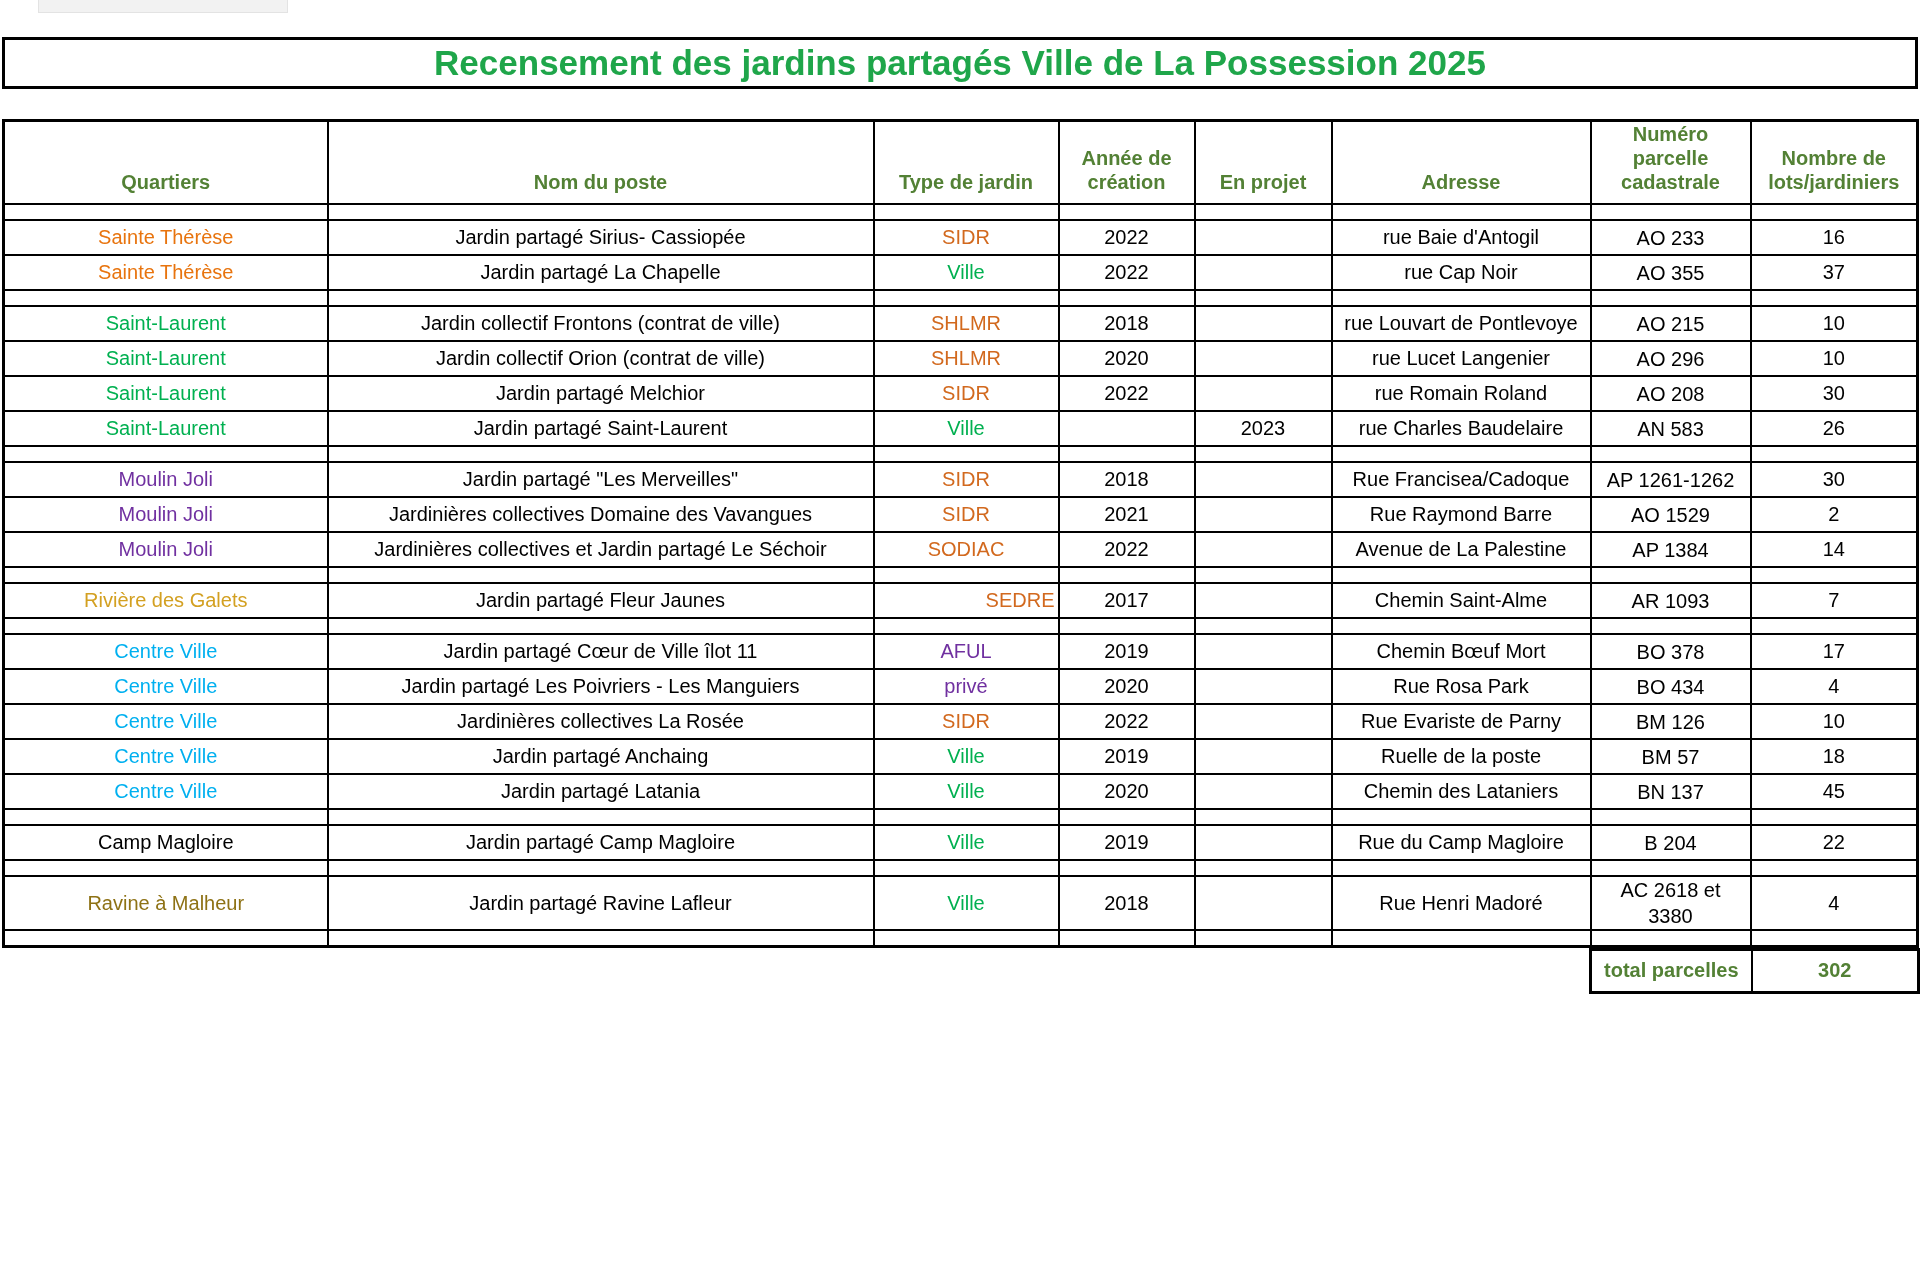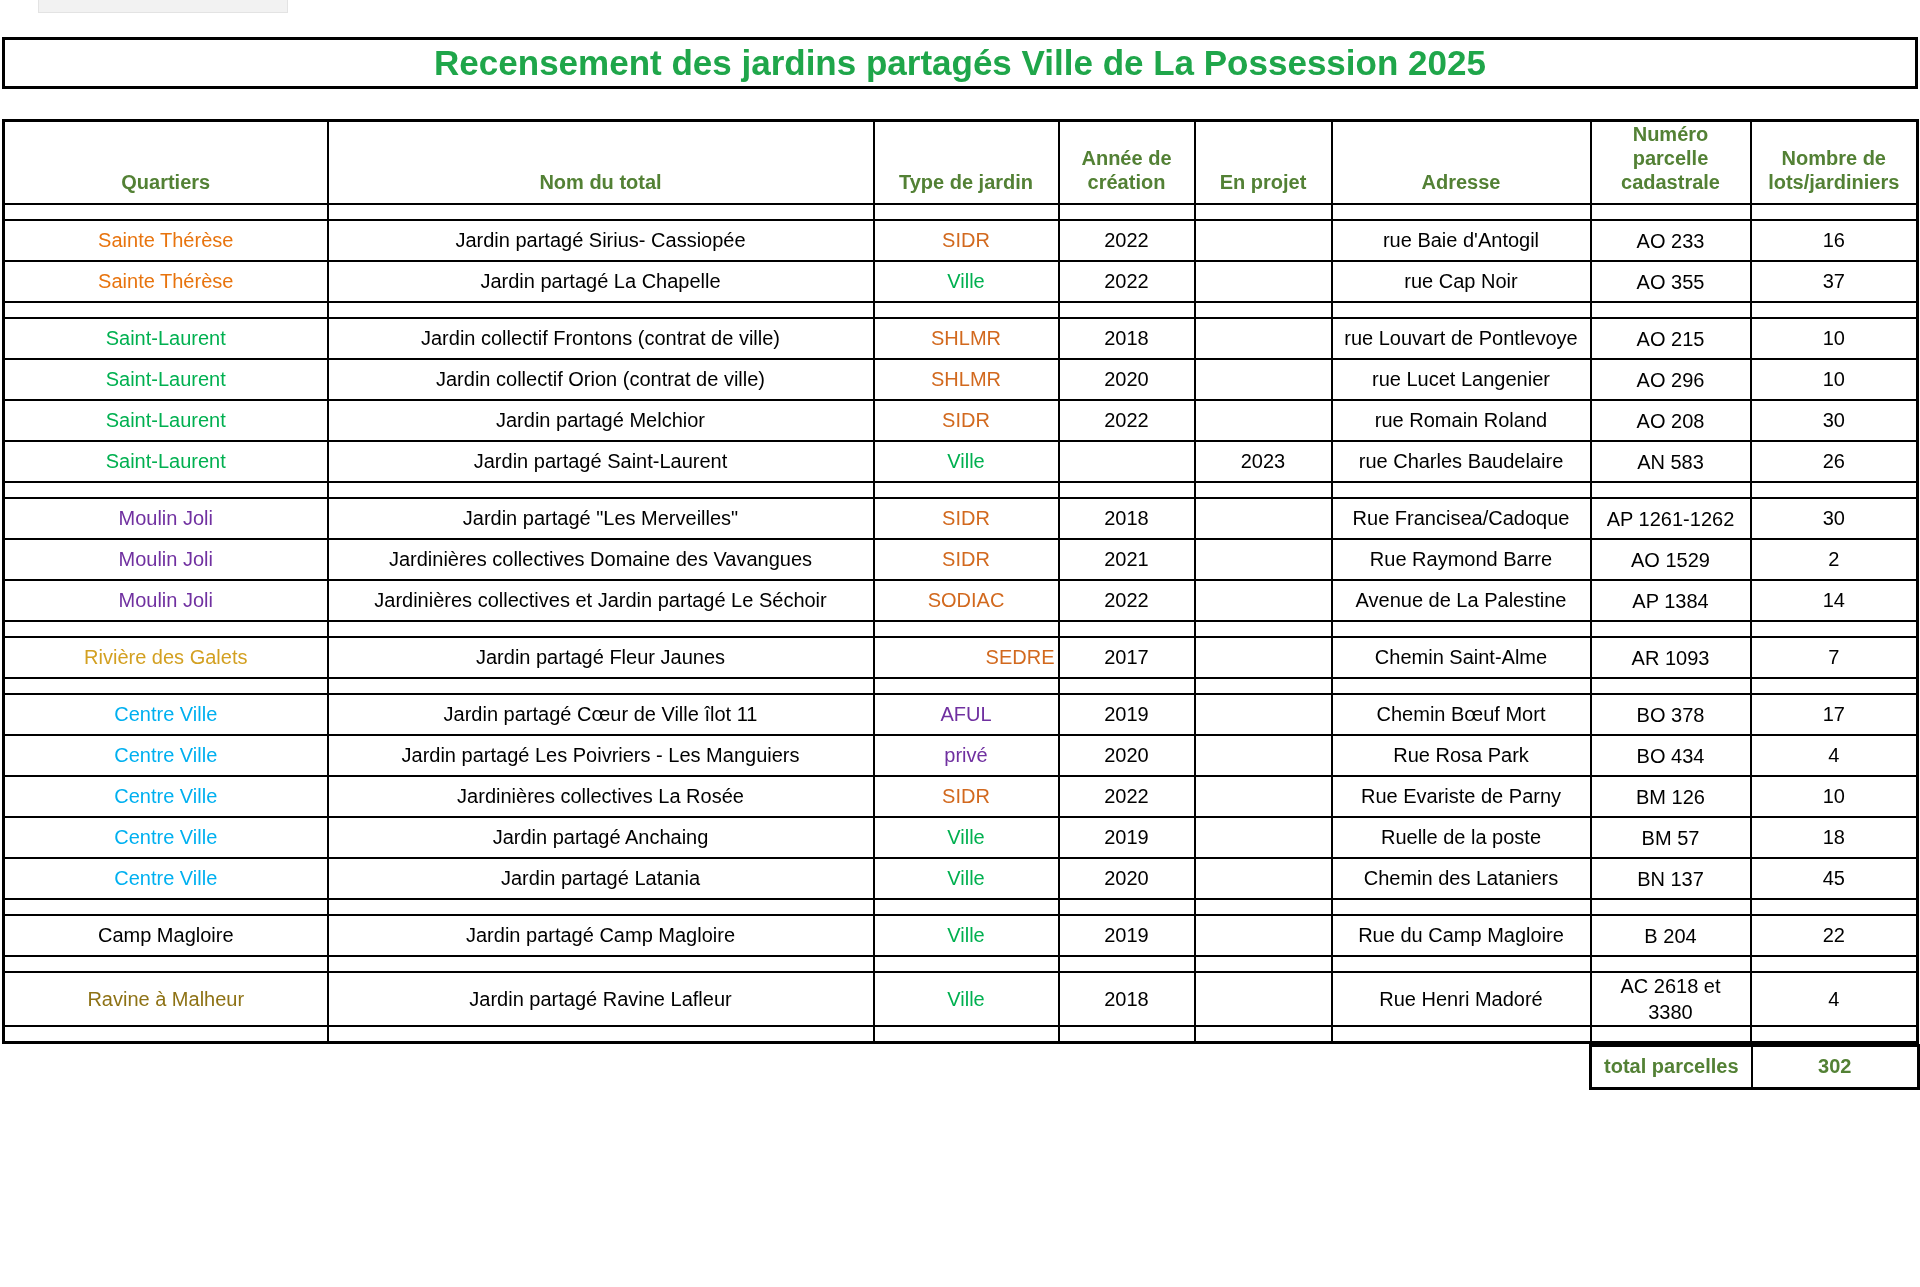--- a/index.html
+++ b/index.html
@@ -19,21 +19,21 @@
   table.main th{color:var(--header-green);font-size:20px;font-weight:bold;
     text-align:center;vertical-align:bottom;padding-bottom:9px;
     white-space:pre-line;line-height:1.2;}
   thead tr{height:78px;}
   th.annee{text-align:left;padding-left:6px;}
   th.type{text-align:left;padding-left:5px;}
   th.parcelle{text-align:left;font-size:16.5px;vertical-align:middle;
     padding-bottom:0;padding-left:6px;}
   th.projet,th.adresse,th.nombre{vertical-align:middle;padding-bottom:0;}
   table.main td{font-size:20px;color:#000;text-align:center;vertical-align:middle;}
-  tr.data{height:41px;}
+  tr.data{height:35px;}
   tr.spacer{height:16px;}
   tr.tall{height:47px;}
   td.nom,td.adresse,td.quartier{white-space:nowrap;}
   td.parcelle{white-space:pre-line;line-height:1.3;}
   td.low{vertical-align:bottom;padding-bottom:6px;}
   
   col.c-quartiers{width:324px;} col.c-nom{width:546px;} col.c-type{width:185px;}
   col.c-annee{width:136px;} col.c-projet{width:137px;} col.c-adresse{width:259px;}
   col.c-parcelle{width:160px;} col.c-nombre{width:167px;}
   
@@ -60,21 +60,21 @@
       <col class="c-type">
       <col class="c-annee">
     <col class="c-projet">
       <col class="c-adresse">
       <col class="c-parcelle">
       <col class="c-nombre">
   </colgroup>
   <thead>
       <tr>
         <th class="quartiers">Quartiers</th>
-        <th class="nom">Nom du total</th>
+        <th class="nom">Nom du poste</th>
         <th class="type">Type de jardin</th>
         <th class="annee">Année de
 création</th>
         <th class="projet">En projet</th>
         <th class="adresse">Adresse</th>
         <th class="parcelle">Numéro parcelle
 cadastrale</th>
         <th class="nombre">Nombre de
 lots/jardiniers</th>
       </tr>

